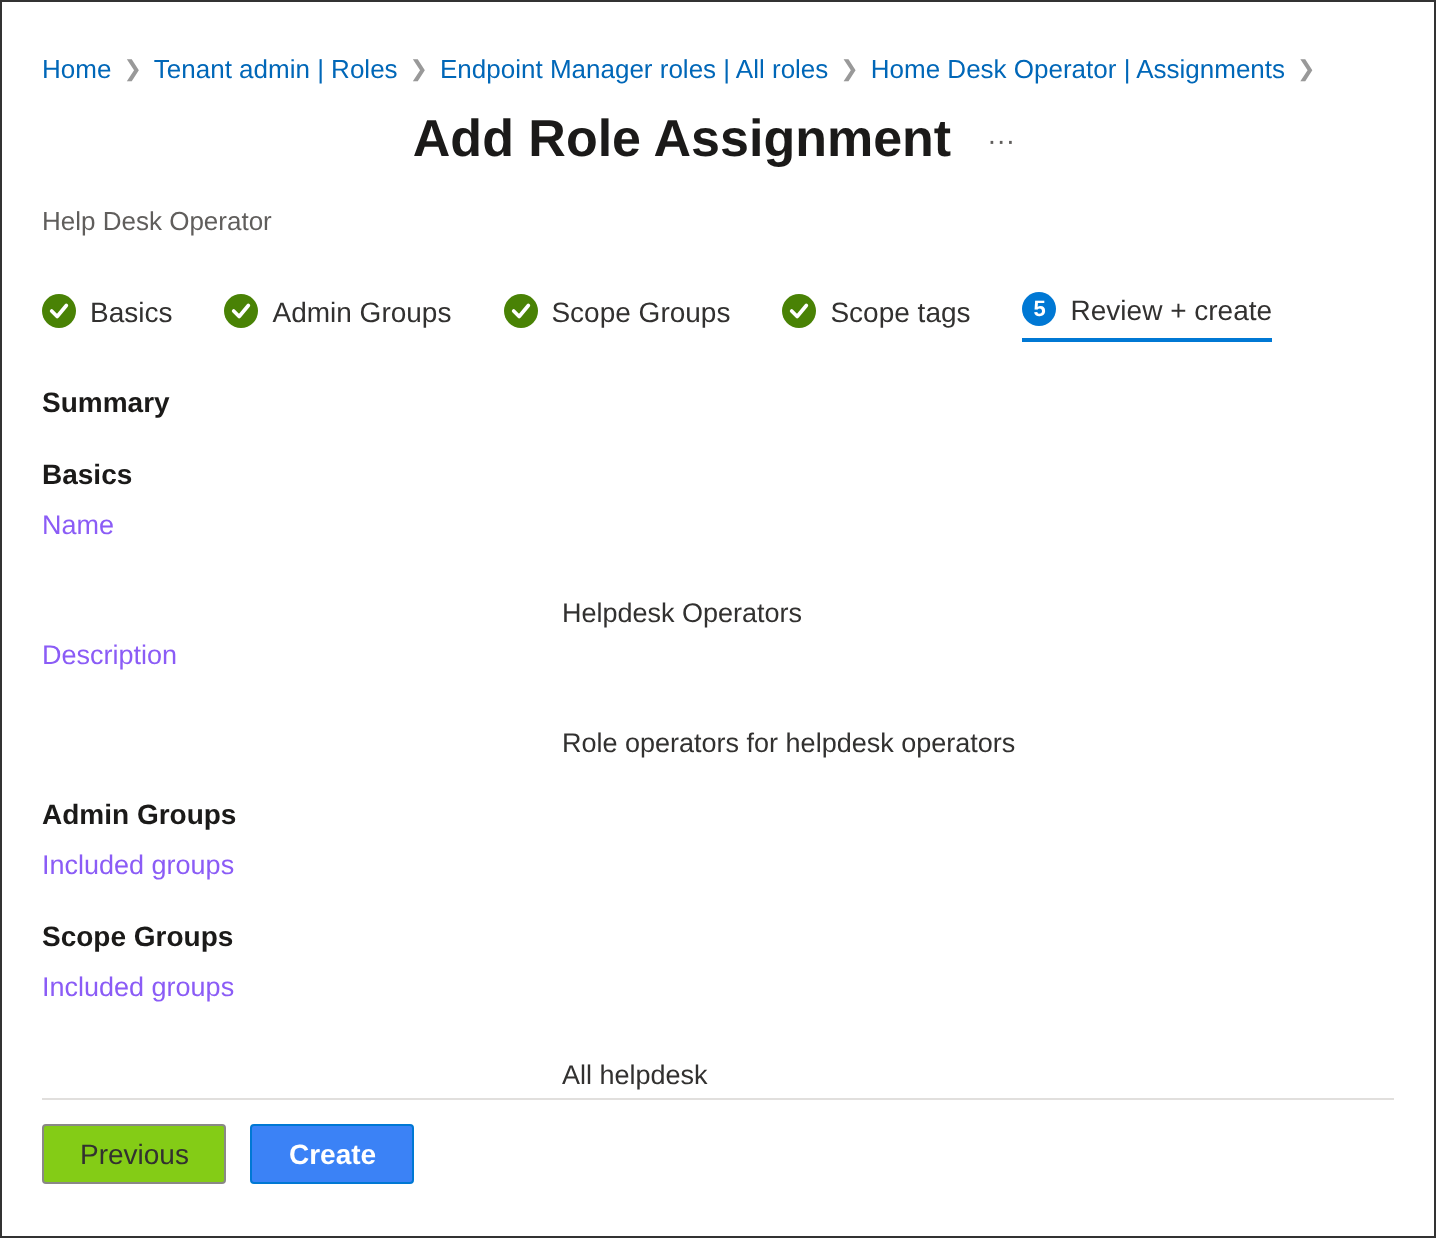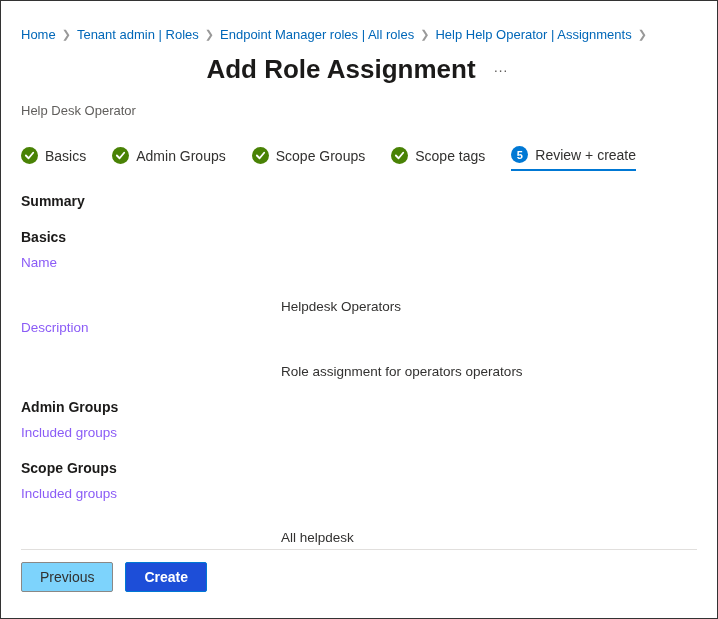--- a/index.html
+++ b/index.html
@@ -136,44 +136,44 @@
     .btn {
       height: 30px;
       padding: 0 18px;
       font-size: 14px;
       border-radius: 2px;
       cursor: pointer;
       display: inline-flex;
       align-items: center;
     }
     .btn-secondary {
-      background: #7dd3fc;
+      background: #84cc16;
       border: 1px solid #8a8886;
       color: #323130;
     }
     .btn-primary {
-      background: #1d4ed8;
+      background: #3b82f6;
       border: 1px solid #0078d4;
       color: #fff;
       font-weight: 600;
     }
   </style>
 </head>
 <body>
 
 <div class="page">
 
   <div class="breadcrumbs">
     <a>Home</a>
     <span class="sep">❯</span>
     <a>Tenant admin | Roles</a>
     <span class="sep">❯</span>
     <a>Endpoint Manager roles | All roles</a>
     <span class="sep">❯</span>
-    <a>Help Help Operator | Assignments</a>
+    <a>Home Desk Operator | Assignments</a>
     <span class="sep">❯</span>
   </div>
 
   <div class="title-row">
     <h1 class="page-title">Add Role Assignment</h1>
     <span class="ellipsis">···</span>
   </div>
   <div class="subtitle">Help Desk Operator</div>
 
   <div class="tabs">
@@ -218,21 +218,21 @@
   <div class="content">
     <div class="section-title">Summary</div>
 
     <div class="group-title">Basics</div>
     <div class="row">
       <span class="label">Name</span>
       <span class="value">Helpdesk Operators</span>
     </div>
     <div class="row">
       <span class="label">Description</span>
-      <span class="value">Role assignment for operators operators</span>
+      <span class="value">Role operators for helpdesk operators</span>
     </div>
 
     <div class="group-title">Admin Groups</div>
     <div class="row">
       <span class="label">Included groups</span>
     </div>
 
     <div class="group-title">Scope Groups</div>
     <div class="row">
       <span class="label">Included groups</span>

